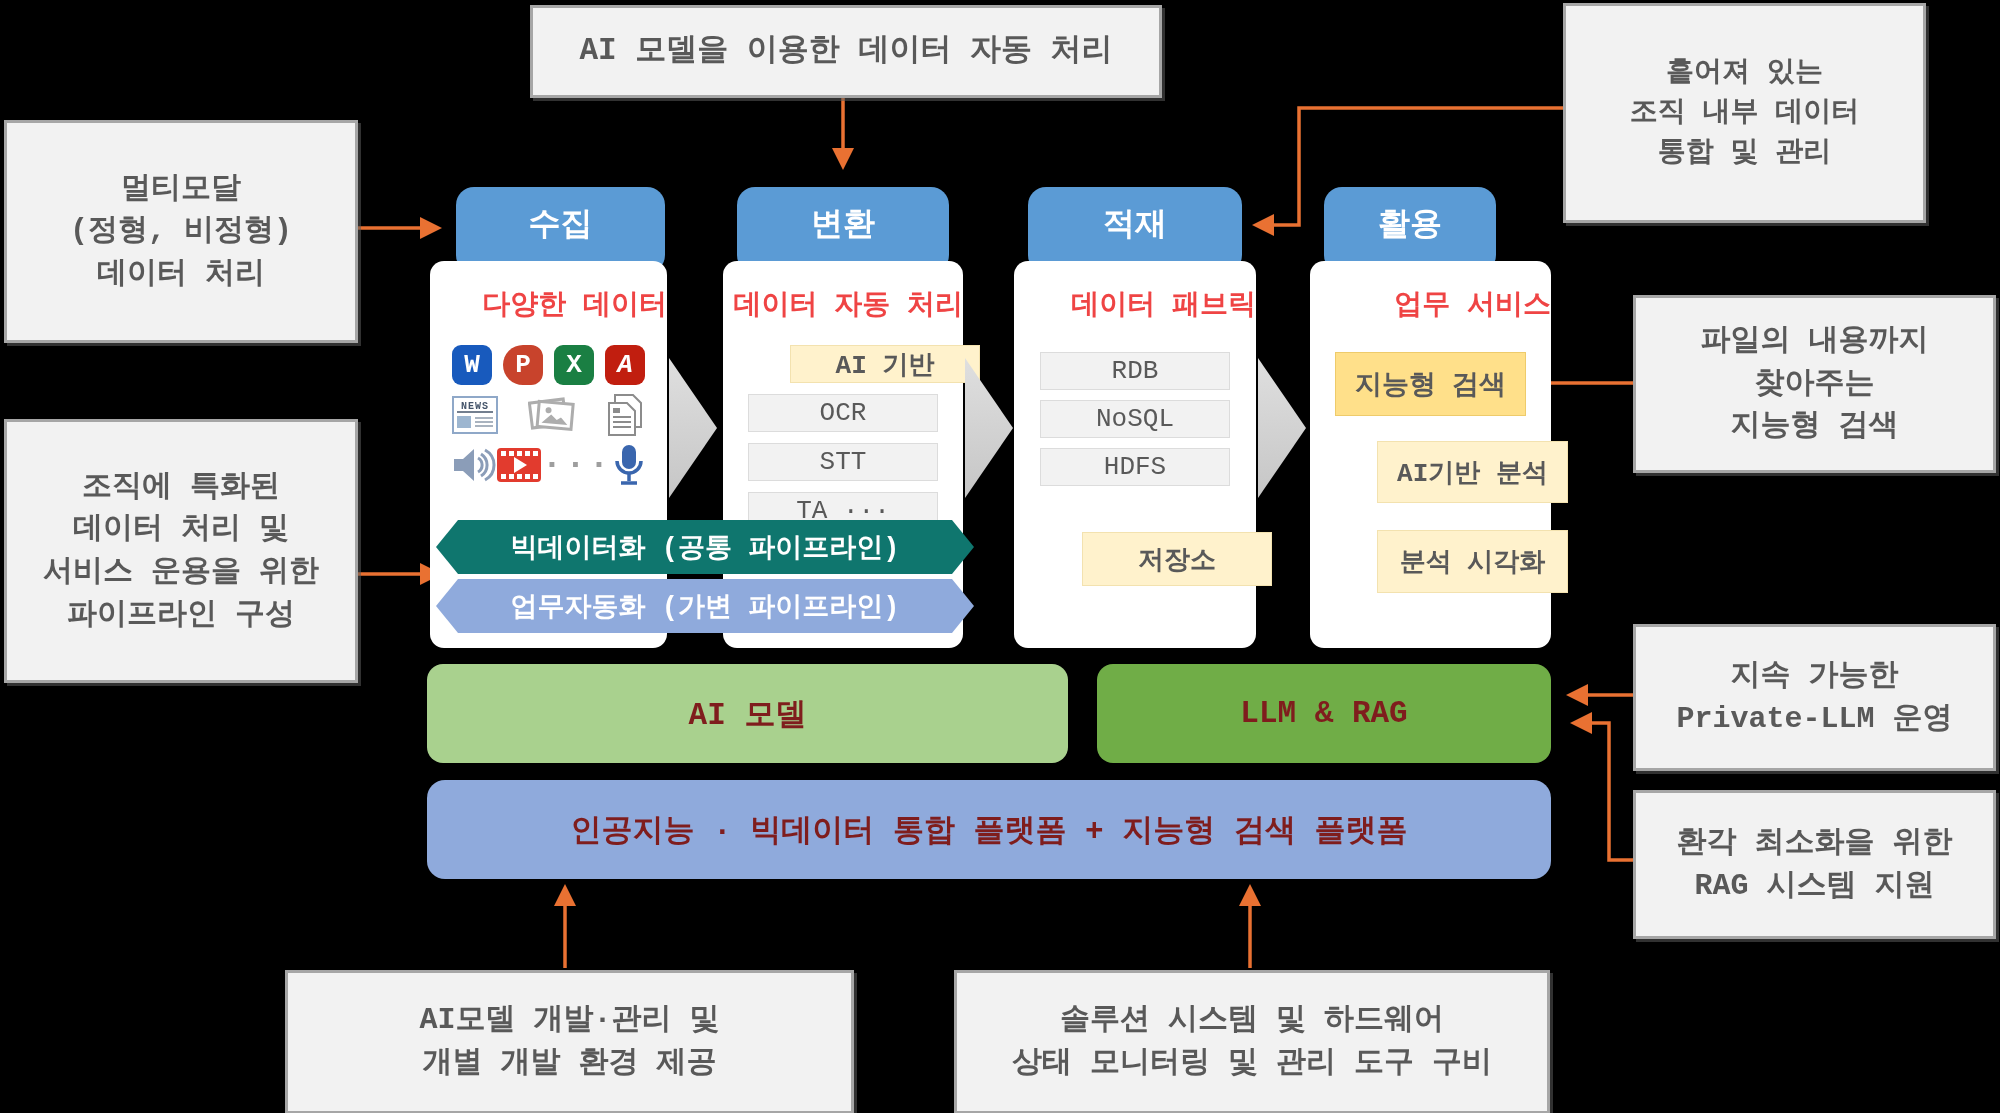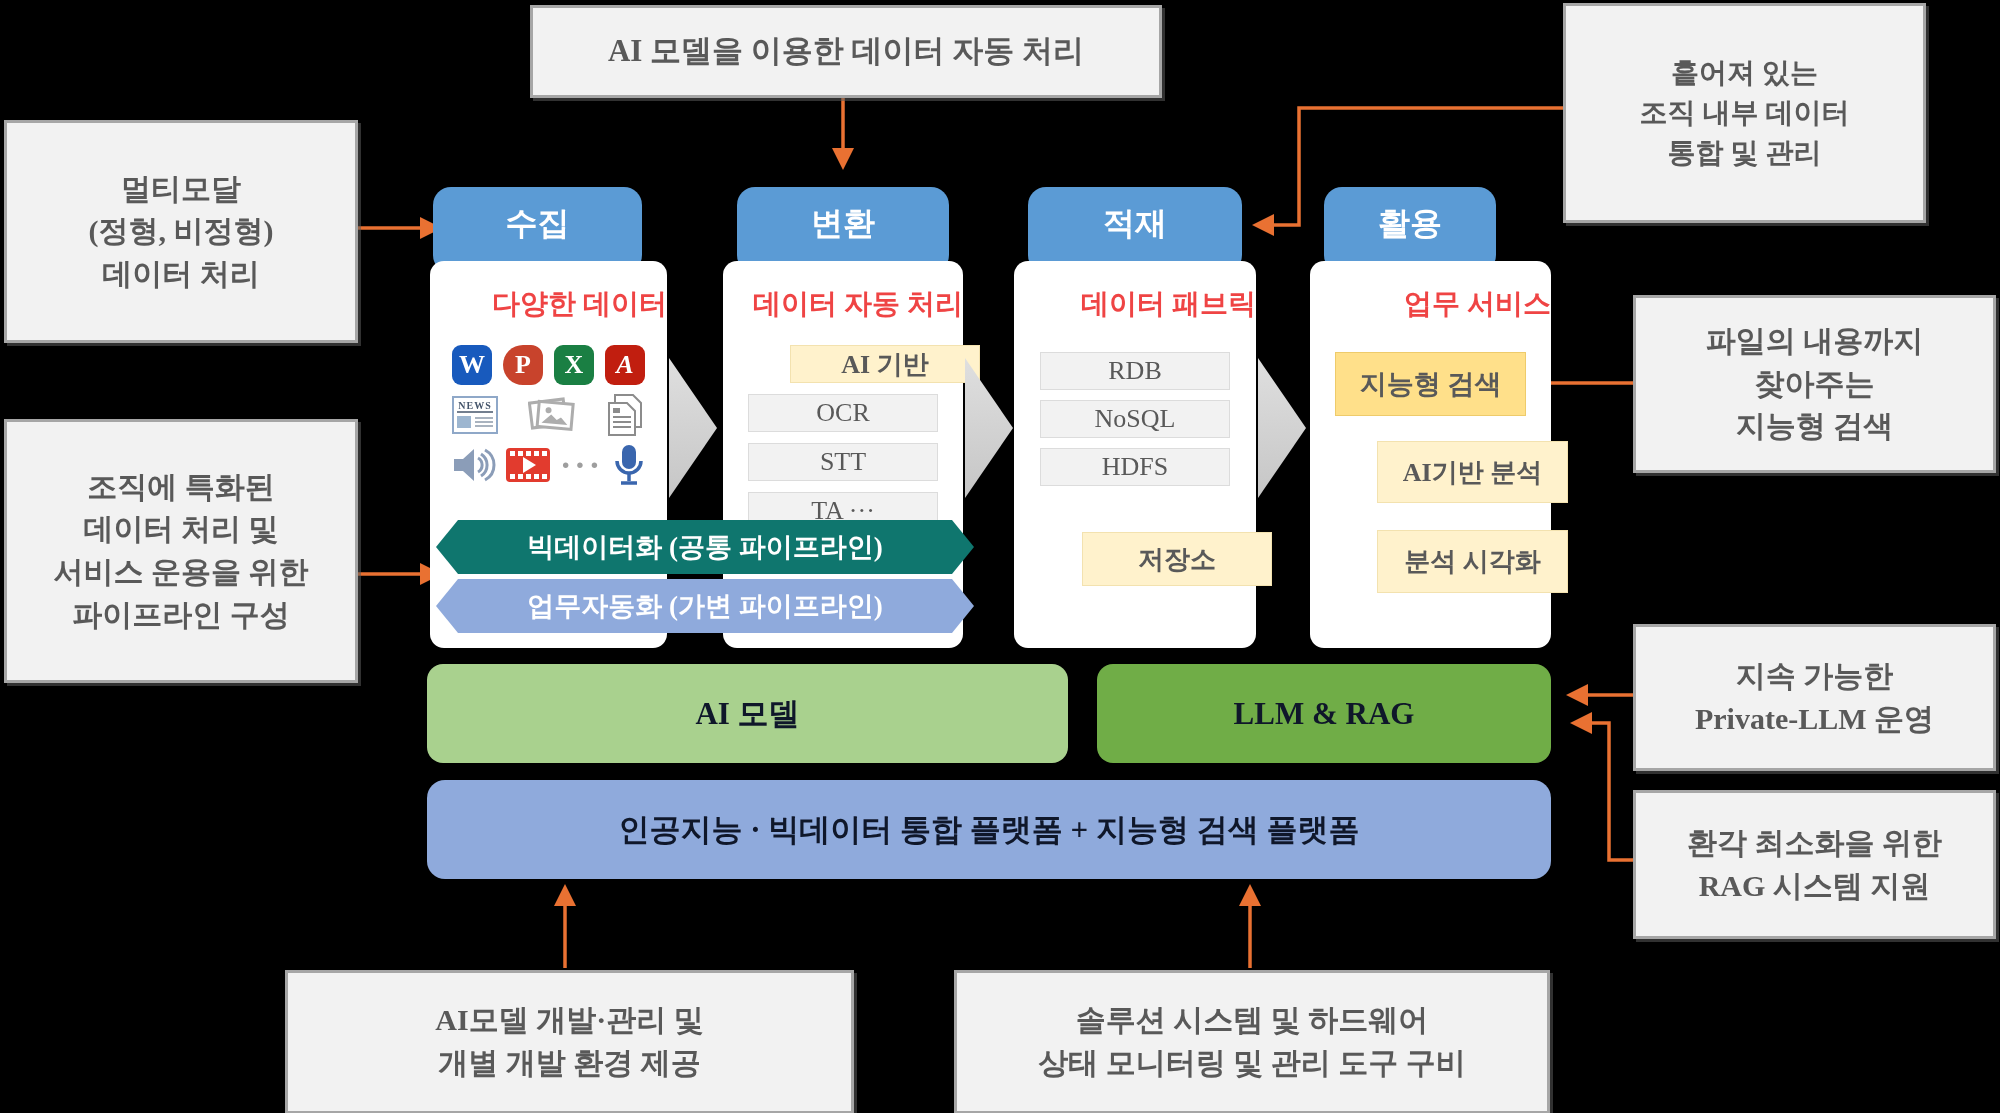--- a/index.html
+++ b/index.html
@@ -1,17 +1,17 @@
 <!DOCTYPE html>
 <html><head>
 <meta charset="utf-8">
 <style>
   html,body{margin:0;padding:0;background:#000;}
   .canvas{position:relative;width:2000px;height:1113px;background:#000;overflow:hidden;
-          font-family:Liberation Serif, serif;}
+          font-family:Liberation Mono, monospace;}
   
   .note{position:absolute;background:#F2F2F2;border:3px solid #A6A6A6;color:#595959;
         font-weight:bold;display:flex;align-items:center;justify-content:center;
         text-align:center;white-space:pre-line;line-height:1.42;z-index:2;
         box-shadow:3px 3px 0 rgba(90,90,90,.55);}
   .note span{display:block;}
   
   .tab{position:absolute;background:#5B9BD5;border-radius:18px;color:#fff;font-weight:bold;
        font-size:32px;display:flex;align-items:center;justify-content:center;
        padding-bottom:12px;box-sizing:border-box;z-index:1;}
@@ -31,21 +31,21 @@
   .dots{color:#9E9E9E;font-size:34px;font-weight:bold;letter-spacing:3px;line-height:1;}
   
   .flow-tri{position:absolute;width:48px;height:140px;top:358px;z-index:2;
             background:linear-gradient(180deg,#DFDFDF,#C6C6C6);
             clip-path:polygon(0 0,100% 50%,0 100%);}
   
   .banner{position:absolute;left:436px;width:538px;height:54px;z-index:3;color:#fff;
           font-weight:bold;font-size:27px;display:flex;align-items:center;justify-content:center;
           clip-path:polygon(22px 0,516px 0,538px 50%,516px 100%,22px 100%,0 50%);}
   
-  .found{position:absolute;color:#0f172a;font-weight:bold;font-size:31px;border-radius:16px;
+  .found{position:absolute;color:#7f1d1d;font-weight:bold;font-size:31px;border-radius:16px;
          display:flex;align-items:center;justify-content:center;z-index:2;text-align:right;}
   
   #arrow-layer{position:absolute;left:0;top:0;z-index:1;}
   #arrow-layer *{stroke-linecap:butt;}
 </style>
 </head>
 <body>
 
 <div class="canvas">
 
@@ -124,21 +124,21 @@
   </div>
   <div class="note" style="left:285px;top:970px;width:563px;height:138px;font-size:30px;">
     <span>AI모델 개발·관리 및
 개별 개발 환경 제공</span>
   </div>
   <div class="note" style="left:954px;top:970px;width:590px;height:138px;font-size:30px;">
     <span>솔루션 시스템 및 하드웨어
 상태 모니터링 및 관리 도구 구비</span>
   </div>
 
-  <div class="tab" style="left:433px;top:187px;width:209px;height:86px;">
+  <div class="tab" style="left:456px;top:187px;width:209px;height:86px;">
     <span>수집</span>
   </div>
   <div class="tab" style="left:737px;top:187px;width:212px;height:86px;">
     <span>변환</span>
   </div>
   <div class="tab" style="left:1028px;top:187px;width:214px;height:86px;">
     <span>적재</span>
   </div>
   <div class="tab" style="left:1324px;top:187px;width:172px;height:86px;">
     <span>활용</span>

